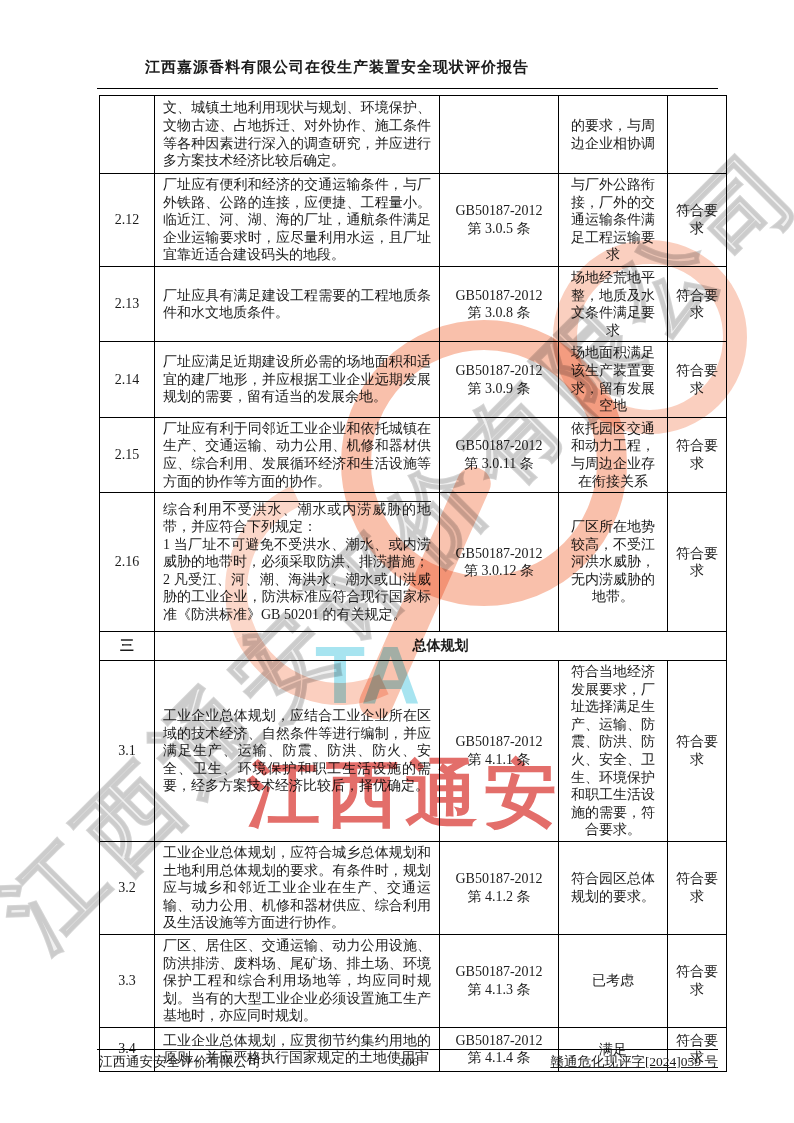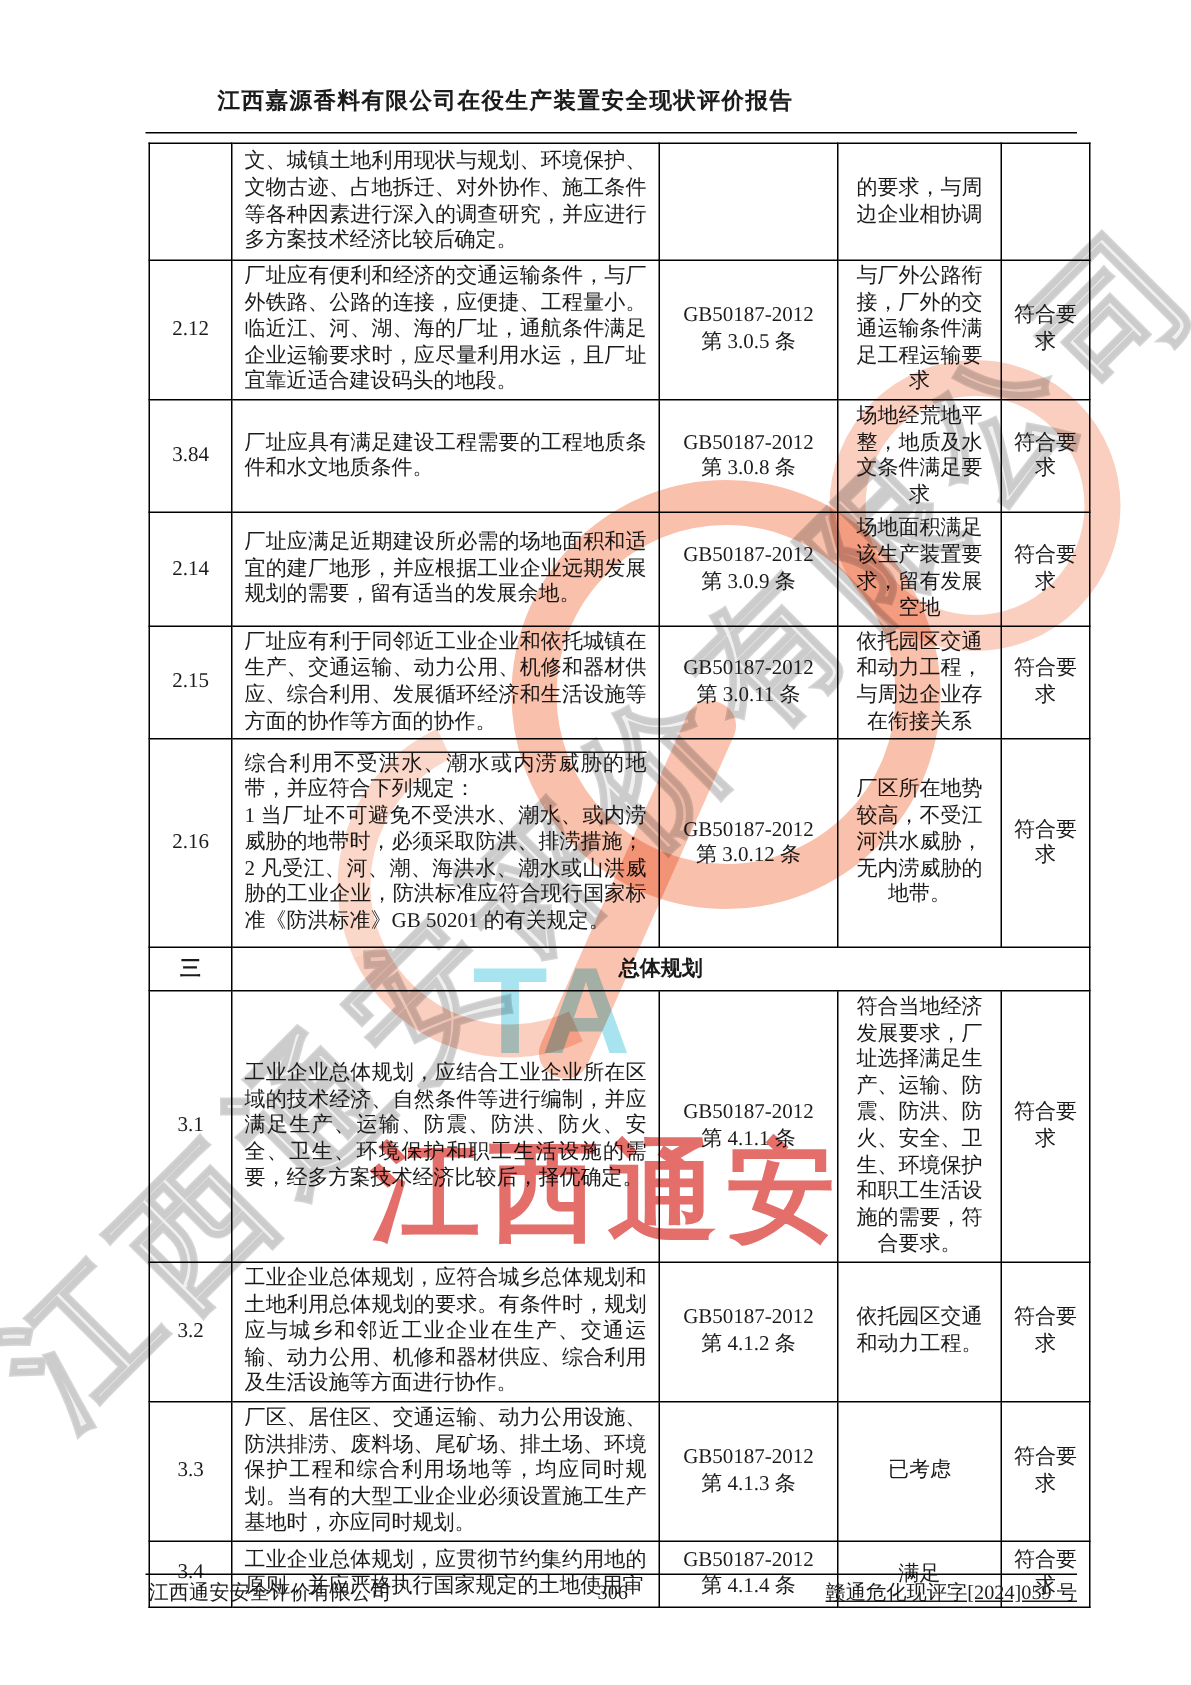--- a/index.html
+++ b/index.html
@@ -103,21 +103,21 @@
           <td class="col-no">2.12</td>
           <td class="col-content">厂址应有便利和经济的交通运输条件，与厂外铁路、公路的连接，应便捷、工程量小。临近江、河、湖、海的厂址，通航条件满足企业运输要求时，应尽量利用水运，且厂址宜靠近适合建设码头的地段。</td>
           <td class="col-basis">
             <div>GB50187-2012</div>
             <div>第 3.0.5 条</div>
           </td>
           <td class="col-eval">与厂外公路衔接，厂外的交通运输条件满足工程运输要求</td>
           <td class="col-result">符合要求</td>
         </tr>
         <tr style="height: 73px;">
-          <td class="col-no">3.84</td>
+          <td class="col-no">2.13</td>
           <td class="col-content">厂址应具有满足建设工程需要的工程地质条件和水文地质条件。</td>
           <td class="col-basis">
             <div>GB50187-2012</div>
             <div>第 3.0.8 条</div>
           </td>
           <td class="col-eval">场地经荒地平整，地质及水文条件满足要求</td>
           <td class="col-result">符合要求</td>
         </tr>
         <tr style="height: 74px;">
           <td class="col-no">2.14</td>
@@ -165,21 +165,21 @@
           <td class="col-eval">符合当地经济发展要求，厂址选择满足生产、运输、防震、防洪、防火、安全、卫生、环境保护和职工生活设施的需要，符合要求。</td>
           <td class="col-result">符合要求</td>
         </tr>
         <tr style="height: 88px;">
           <td class="col-no">3.2</td>
           <td class="col-content">工业企业总体规划，应符合城乡总体规划和土地利用总体规划的要求。有条件时，规划应与城乡和邻近工业企业在生产、交通运输、动力公用、机修和器材供应、综合利用及生活设施等方面进行协作。</td>
           <td class="col-basis">
             <div>GB50187-2012</div>
             <div>第 4.1.2 条</div>
           </td>
-          <td class="col-eval">依托园区交通和动力工程。</td>
+          <td class="col-eval">符合园区总体规划的要求。</td>
           <td class="col-result">符合要求</td>
         </tr>
         <tr style="height: 90px;">
           <td class="col-no">3.3</td>
           <td class="col-content">厂区、居住区、交通运输、动力公用设施、防洪排涝、废料场、尾矿场、排土场、环境保护工程和综合利用场地等，均应同时规划。当有的大型工业企业必须设置施工生产基地时，亦应同时规划。</td>
           <td class="col-basis">
             <div>GB50187-2012</div>
             <div>第 4.1.3 条</div>
           </td>
           <td class="col-eval">已考虑</td>

